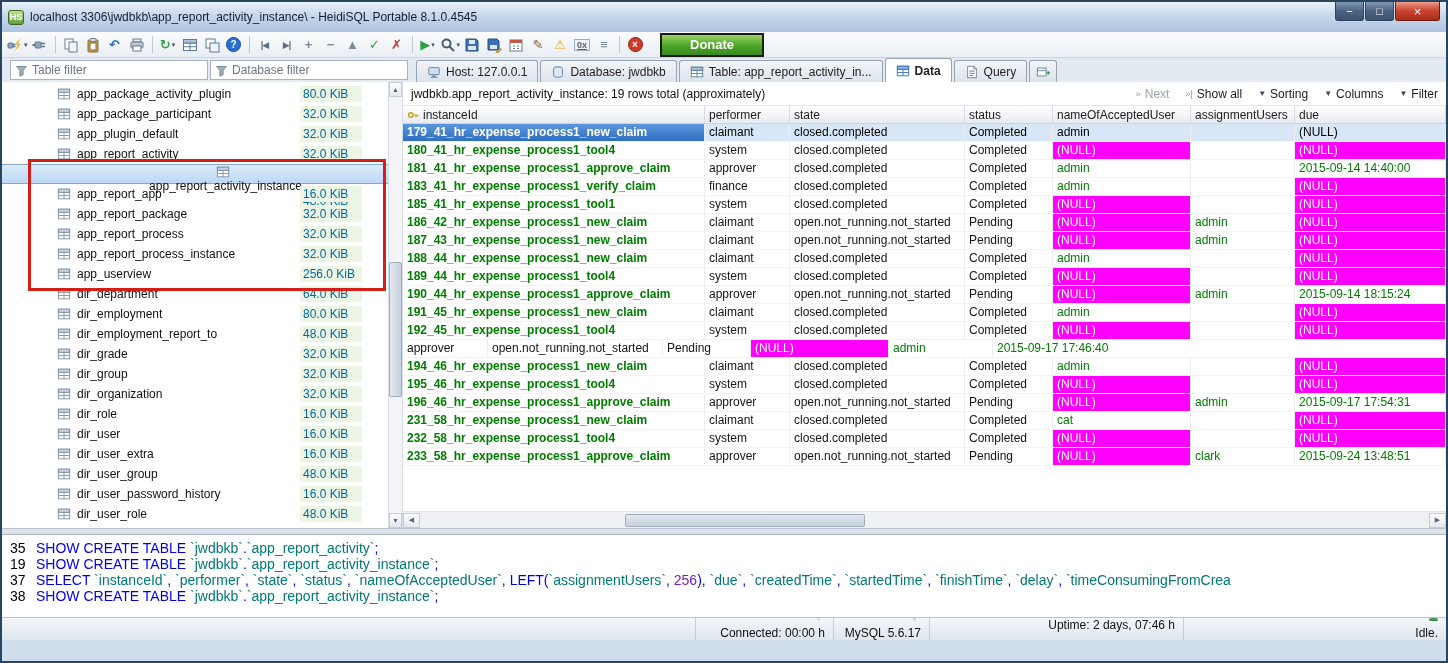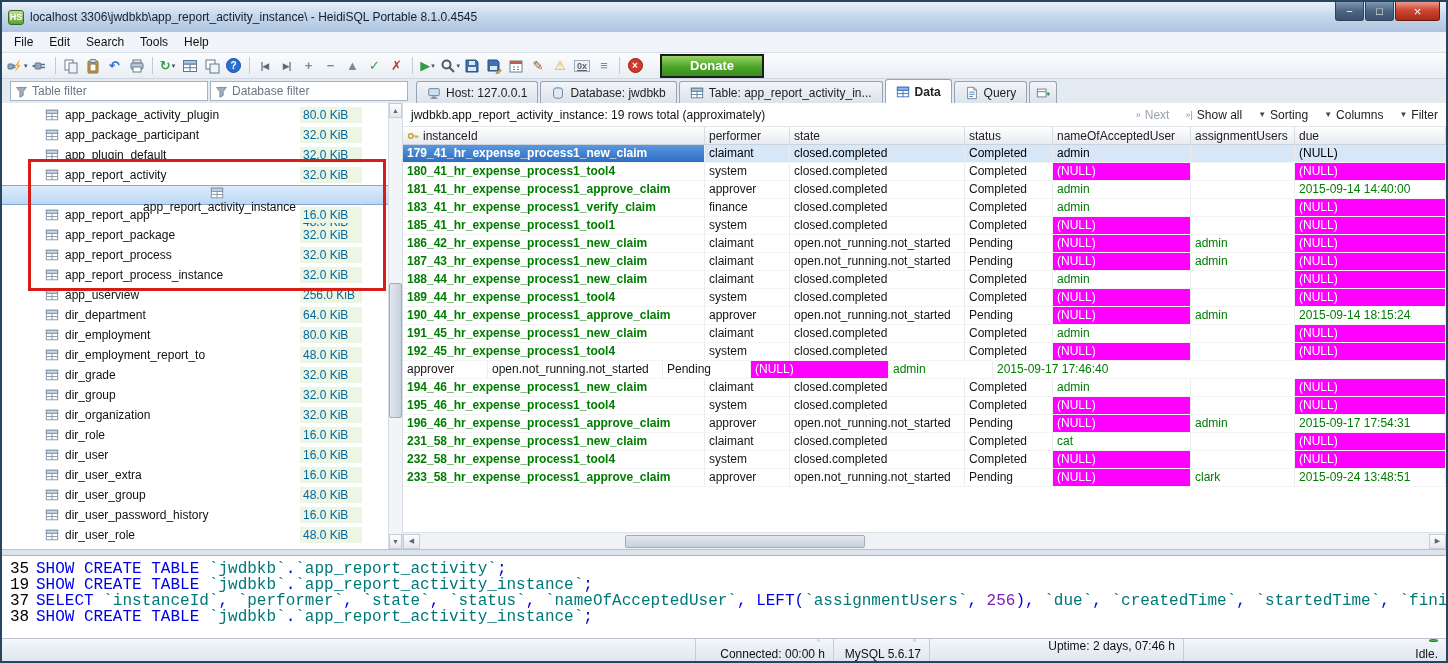--- a/index.html
+++ b/index.html
@@ -47,21 +47,21 @@
   .filter-box input::placeholder{color:#6a7684;}
   .tabs{display:flex;align-items:flex-end;margin-left:6px;}
   .tab{height:22px;display:flex;align-items:center;gap:5px;padding:0 10px;border:1px solid #97a4b4;border-bottom:none;background:linear-gradient(#f2f5f9,#dce3ec);border-radius:3px 3px 0 0;margin-right:2px;white-space:nowrap;color:#222;}
   .tab svg{width:14px;height:14px;}
   .tab.active{background:#fff;font-weight:bold;height:24px;}
   .tab.mini{padding:0 6px;}
 
   
   .main{height:446px;display:flex;background:#fff;flex:0 0 auto;}
   .sidebar{width:386px;background:#fff;padding-top:2px;overflow:hidden;flex:0 0 auto;}
-  .tree-item{height:20px;display:flex;align-items:center;padding-left:43px;white-space:nowrap;}
+  .tree-item{height:20px;display:flex;align-items:center;padding-left:55px;white-space:nowrap;}
   .tree-item.selected{background:linear-gradient(#dcebfb,#bcd8f5);border-top:1px solid #84a7cc;border-bottom:1px solid #84a7cc;flex-direction:column;}
   .tree-icon{width:14px;height:14px;flex:0 0 auto;}
   .tree-label{margin-left:6px;color:#111;}
   .tree-size{margin-left:auto;margin-right:26px;width:62px;text-align:left;background:#edf5e4;color:#0369a1;padding:1px 3px;}
   .vscroll{width:15px;background:#f2f4f7;border-left:1px solid #d7dde5;border-right:1px solid #d7dde5;display:flex;flex-direction:column;flex:0 0 auto;}
   .sb-arrow{height:15px;display:flex;align-items:center;justify-content:center;font-size:7px;color:#5a6774;background:linear-gradient(#fdfdfe,#e3e8ef);border:1px solid #c5cdd8;}
   .sb-thumb{margin-top:165px;height:135px;background:linear-gradient(90deg,#e3e8f0,#c6d0de);border:1px solid #9fadbf;border-radius:2px;width:13px;align-self:center;}
   .sb-track{flex:1;display:flex;flex-direction:column;}
 
   .content{flex:1;display:flex;flex-direction:column;background:#fff;min-width:0;}
@@ -87,21 +87,21 @@
   .grow.sel .gcell.focus{background:linear-gradient(#5a97de,#2e6ec0);color:#fff;font-weight:bold;}
   .grow.sel .nul{background:#d8e7f8;color:#000;}
 
   .grid-filler{flex:1;}
   .hscroll{height:17px;background:#f0f1f4;border-top:1px solid #dfe3e8;display:flex;align-items:center;flex:0 0 auto;}
   .hs-arrow{width:17px;height:15px;display:flex;align-items:center;justify-content:center;font-size:7px;color:#5a6774;background:linear-gradient(#fdfdfe,#e3e8ef);border:1px solid #c5cdd8;}
   .hs-thumb{margin-left:205px;width:240px;height:13px;background:linear-gradient(#e3e8f0,#c6d0de);border:1px solid #9fadbf;border-radius:2px;}
 
   
   .splitter{height:6px;background:#dde3ea;border-top:1px solid #b9c2cd;flex:0 0 auto;}
-  .sqllog{height:83px;background:#fff;border-top:1px solid #aab4c0;padding:5px 0 0 8px;font-family:Liberation Mono, monospace;font-size:16px;line-height:16px;overflow:hidden;white-space:nowrap;flex:0 0 auto;}
+  .sqllog{height:83px;background:#fff;border-top:1px solid #aab4c0;padding:5px 0 0 8px;font-family:Liberation Sans, sans-serif;font-size:14px;line-height:16px;overflow:hidden;white-space:nowrap;flex:0 0 auto;}
   .lineno{display:inline-block;width:26px;color:#000;}
   .tk-k{color:#0000e6;}
   .tk-i{color:#007878;}
   .tk-n{color:#7a1fb0;}
   .tk-p{color:#0000e6;}
 
   
   .statusbar{height:23px;background:linear-gradient(#f4f7fb,#dfe6ef);border-top:1px solid #b9c2cd;display:flex;align-items:stretch;flex:0 0 auto;}
   .panel{display:flex;align-items:flex-end;gap:5px;padding:0 8px;border-right:1px solid #c6cdd8;color:#111;white-space:nowrap;flex-direction:column;}
   .panel svg{width:13px;height:13px;}
@@ -123,27 +123,20 @@
   <div class="titlebar">
     <span class="app-icon">HS</span>
     <span class="title-text">localhost 3306\jwdbkb\app_report_activity_instance\ - HeidiSQL Portable 8.1.0.4545</span>
     <div class="win-buttons">
       <div class="win-btn">−</div>
       <div class="win-btn">□</div>
       <div class="win-btn close">×</div>
     </div>
   </div>
 
-  <div class="menubar">
-    <span class="menu-item">File</span>
-    <span class="menu-item">Edit</span>
-    <span class="menu-item">Search</span>
-    <span class="menu-item">Tools</span>
-    <span class="menu-item">Help</span>
-  </div>
 
   <div class="toolbar">
     <span class="tbtn">
         <svg viewBox="0 0 16 16">
           <rect x="1" y="6" width="5" height="5" rx="1" fill="#93a5b6" stroke="#5d7894"></rect>
           <path d="M6 7.5h2.5M6 9.5h2.5" stroke="#5d7894" stroke-width="1.5"></path>
           <path d="M13 1L8.5 7.5h2.5L7.5 14.5 13.5 7h-2.5z" fill="#f2a60d"></path>
         </svg>
         <span class="caret">▾</span>
       </span>

